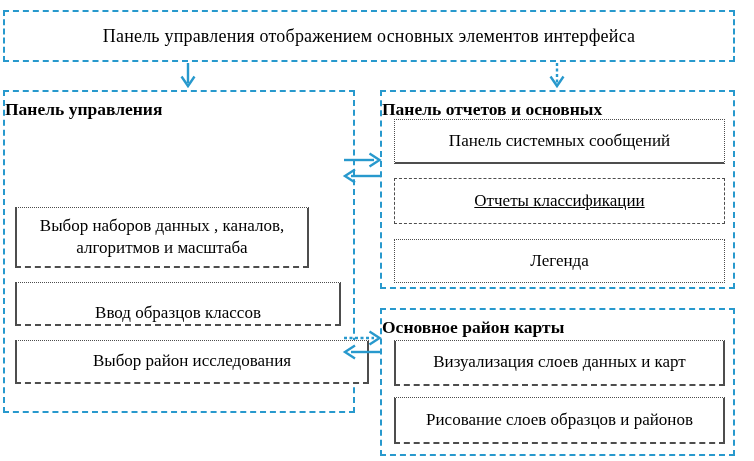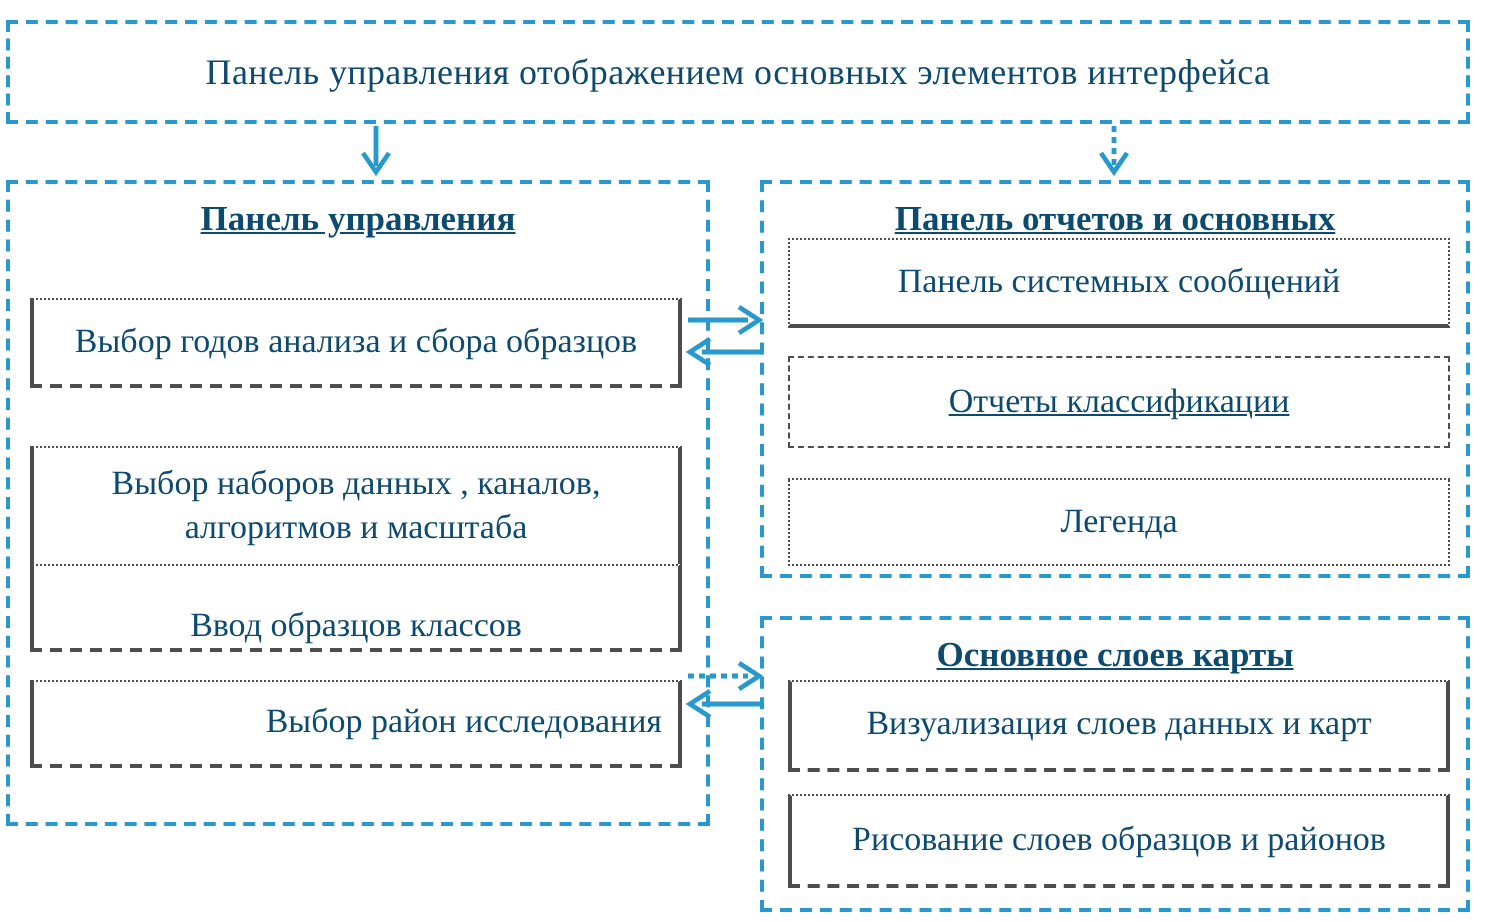--- a/index.html
+++ b/index.html
@@ -6,21 +6,21 @@
     margin: 0;
     padding: 0;
     background: #ffffff;
   }
   .stage {
     position: relative;
     width: 754px;
     height: 461px;
     background: #ffffff;
     font-family: "Liberation Serif", serif;
-    color: #0c4a6e;
+    color: #000000;
     overflow: hidden;
     border-radius: 21px;
   }
   .cyan-box {
     position: absolute;
     box-sizing: border-box;
     border: 2px dashed #2899cd;
     background: #ffffff;
   }
   .header-box {
@@ -28,24 +28,22 @@
     display: flex; align-items: center; justify-content: center;
   }
   .header-label {
     font-size: 18px;
     text-align: center;
     letter-spacing: 0.2px;
   }
   .panel-title {
     position: absolute;
     top: 7px; left: 0; right: 0;
-    text-align: center;
     font-weight: bold;
     font-size: 17.5px;
-    text-decoration: underline;
   }
   .inner-box {
     position: absolute;
     box-sizing: border-box;
     background: #ffffff;
     display: flex; align-items: center; justify-content: center;
   }
   .inner-label {
     font-size: 17px;
     text-align: center;
@@ -70,23 +68,23 @@
   .b-dotted {
     border: 1.5px dotted #4d4d4d;
   }
   
   #panel-control { left: 3px;   top: 90px;  width: 352px; height: 323px; }
   #panel-reports { left: 380px; top: 90px;  width: 355px; height: 199px; }
   #panel-map     { left: 380px; top: 308px; width: 355px; height: 148px; }
 
   
   #ctl-0 { left: 10px; top: 57px;  width: 326px; height: 45px; }
-  #ctl-1 { left: 10px; top: 131px; width: 326px; height: 61px; }
+  #ctl-1 { left: 10px; top: 115px; width: 294px; height: 61px; }
   #ctl-2 { left: 10px; top: 190px; width: 326px; height: 44px; align-items: flex-end; }
-  #ctl-3 { left: 10px; top: 248px; width: 326px; height: 44px; justify-content: flex-end; }
+  #ctl-3 { left: 10px; top: 248px; width: 354px; height: 44px; }
 
   
   #rep-0 { left: 12px; top: 27px;  width: 331px; height: 45px; }
   #rep-1 { left: 12px; top: 86px;  width: 331px; height: 46px; text-decoration: underline; }
   #rep-2 { left: 12px; top: 147px; width: 331px; height: 44px; justify-content: center; }
 
   
   #map-0 { left: 12px; top: 30px; width: 331px; height: 46px; justify-content: center; }
   #map-1 { left: 12px; top: 87px; width: 331px; height: 47px; }
 
@@ -102,23 +100,20 @@
 <body>
 
 <div class="stage">
 
   <div class="cyan-box header-box">
     <div class="header-label">Панель управления отображением основных элементов интерфейса</div>
   </div>
 
   <div class="cyan-box" id="panel-control">
     <div class="panel-title">Панель управления</div>
-    <div class="inner-box b-mix" id="ctl-0">
-      <div class="inner-label">Выбор годов анализа и сбора образцов</div>
-    </div>
     <div class="inner-box b-mix" id="ctl-1">
       <div class="inner-label">Выбор наборов данных , каналов,
 алгоритмов и масштаба</div>
     </div>
     <div class="inner-box b-mix" id="ctl-2">
       <div class="inner-label">Ввод образцов классов</div>
     </div>
     <div class="inner-box b-mix" id="ctl-3">
       <div class="inner-label">Выбор район исследования</div>
     </div>
@@ -131,21 +126,21 @@
     </div>
     <div class="inner-box b-dashed" id="rep-1">
       <div class="inner-label">Отчеты классификации</div>
     </div>
     <div class="inner-box b-dotted" id="rep-2">
       <div class="inner-label">Легенда</div>
     </div>
   </div>
 
   <div class="cyan-box" id="panel-map">
-    <div class="panel-title">Основное слоев карты</div>
+    <div class="panel-title">Основное район карты</div>
     <div class="inner-box b-mix" id="map-0">
       <div class="inner-label">Визуализация слоев данных и карт</div>
     </div>
     <div class="inner-box b-mix" id="map-1">
       <div class="inner-label">Рисование слоев образцов и районов</div>
     </div>
   </div>
 
   <svg class="overlay" viewBox="0 0 754 461">
     <g>

